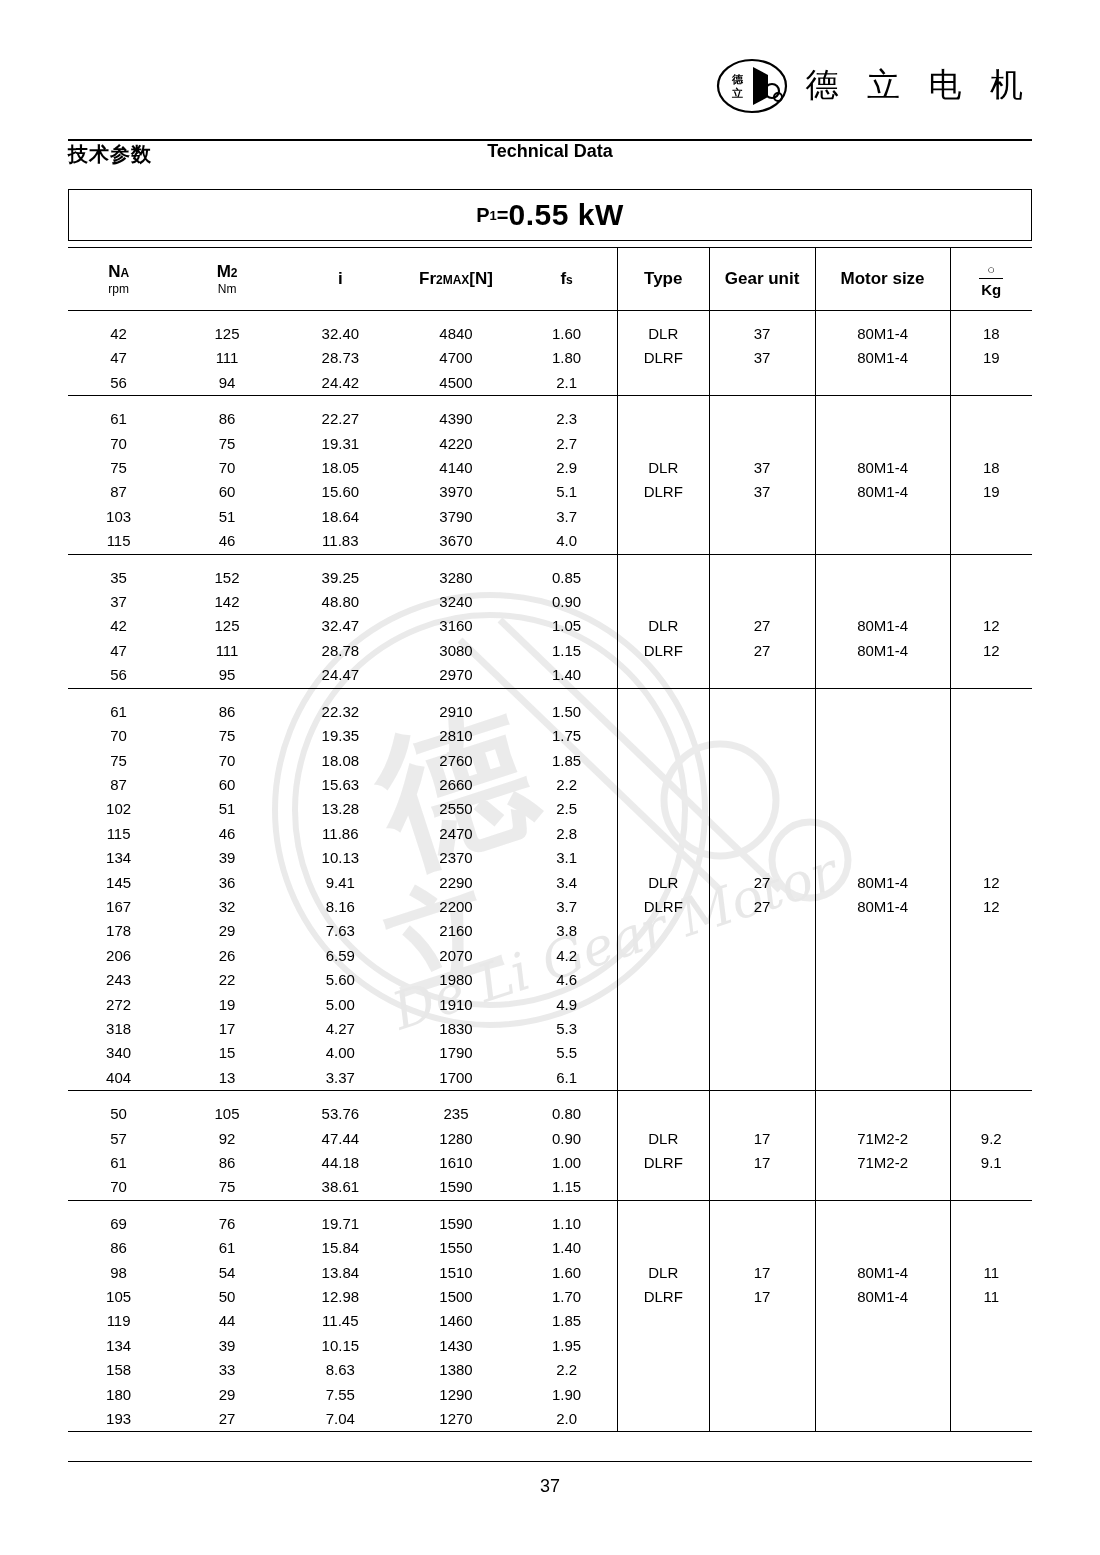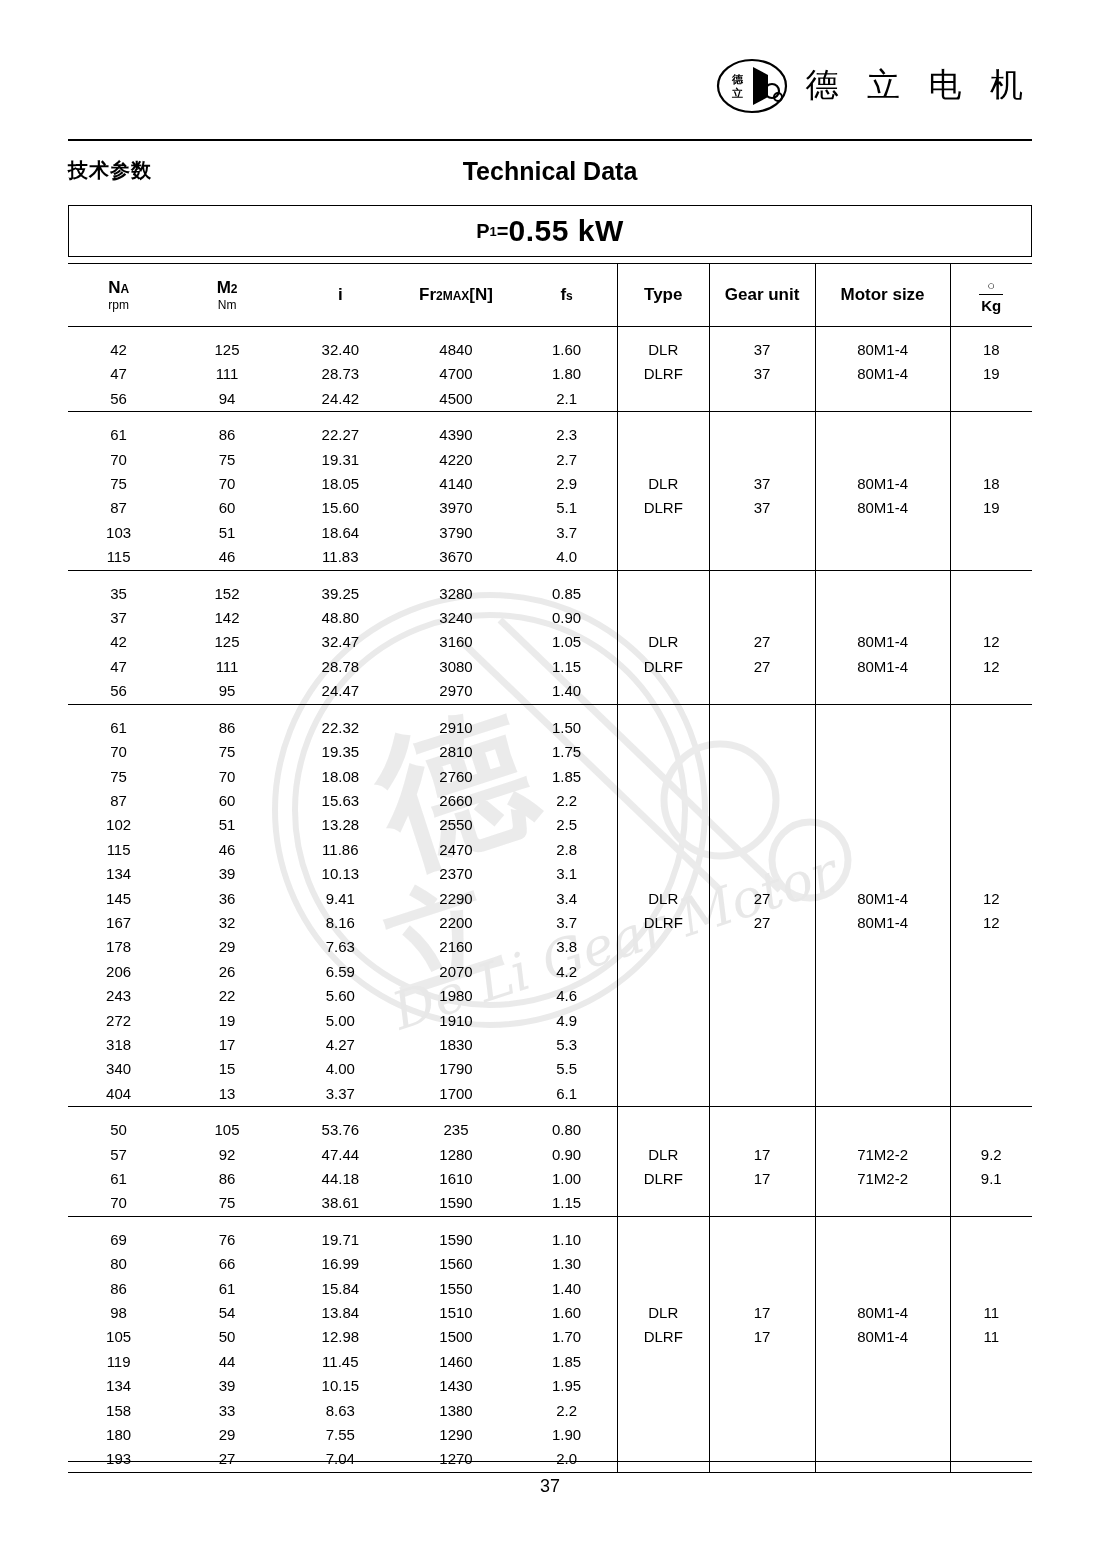--- a/index.html
+++ b/index.html
@@ -63,35 +63,34 @@
     border-top: 2.5px solid #000;
     margin-top: 6px;
     position: relative;
     z-index: 2;
   }
   .title-row {
     position: relative;
     z-index: 2;
     display: flex;
     align-items: baseline;
-    margin-top: 16px;
     height: 34px;
   }
   .title-cn {
     font-family: "DejaVu Sans", sans-serif;
     font-size: 20px;
     font-weight: bold;
     letter-spacing: 1px;
   }
   .title-en {
     position: absolute;
     left: 0;
     right: 0;
     text-align: center;
-    font-size: 25px;
+    font-size: 18px;
     font-weight: bold;
   }
 
   
   .power-band {
     position: relative;
     z-index: 2;
     margin-top: 14px;
     border: 1.5px solid #000;
     height: 50px;
@@ -723,31 +722,20 @@
           <td>76</td>
           <td>19.71</td>
           <td>1590</td>
           <td>1.10</td>
           <td class="sep-left"></td>
           <td class="sep-left"></td>
           <td class="sep-left"></td>
           <td class="sep-left"></td>
         </tr>
         <tr>
-          <td>80</td>
-          <td>66</td>
-          <td>16.99</td>
-          <td>1560</td>
-          <td>1.30</td>
-          <td class="sep-left"></td>
-          <td class="sep-left"></td>
-          <td class="sep-left"></td>
-          <td class="sep-left"></td>
-        </tr>
-        <tr>
           <td>86</td>
           <td>61</td>
           <td>15.84</td>
           <td>1550</td>
           <td>1.40</td>
           <td class="sep-left"></td>
           <td class="sep-left"></td>
           <td class="sep-left"></td>
           <td class="sep-left"></td>
         </tr>

